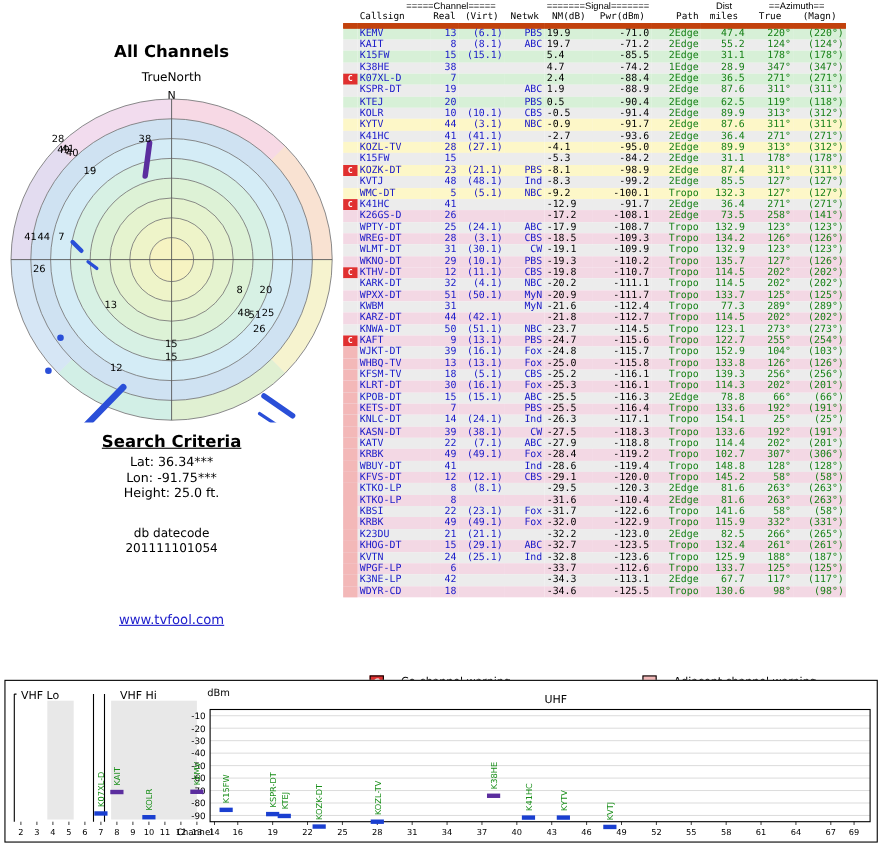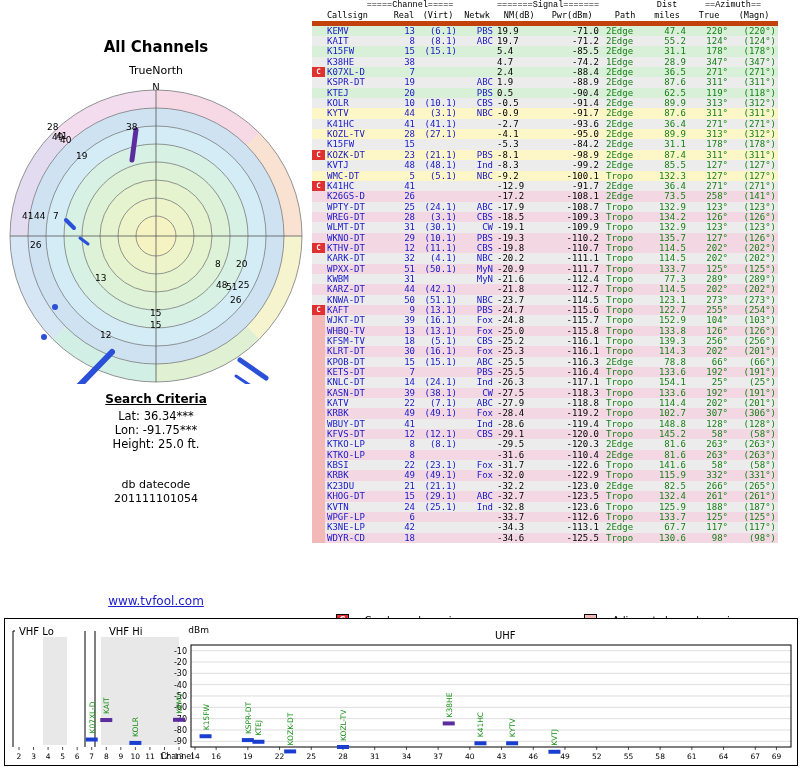--- a/index.html
+++ b/index.html
@@ -9,41 +9,41 @@
   
   #left-panel{position:absolute;left:0;top:0;width:312px;height:612px;}
   #all-channels-title{position:absolute;left:0;top:38px;width:312px;text-align:center;font-weight:bold;font-size:15px;color:#000;font-family:"DejaVu Sans",sans-serif;}
   #truenorth-label{position:absolute;left:0;top:64px;width:312px;text-align:center;font-size:11px;color:#000;}
   #n-label{position:absolute;left:0;top:82px;width:312px;text-align:center;font-size:10px;color:#000;}
 
   #polar-wrap{position:absolute;left:8px;top:88px;width:296px;height:296px;}
   #polar-svg{display:block;}
 
   #search-criteria{position:absolute;left:0;top:392px;width:312px;text-align:center;}
-  #search-criteria .sc-title{font-weight:bold;font-size:12px;text-decoration:underline;color:#000;margin-bottom:3px;}
+  #search-criteria .sc-title{font-weight:bold;font-size:15px;text-decoration:underline;color:#000;margin-bottom:3px;}
   #search-criteria .sc-line{font-size:11.5px;color:#000;line-height:14px;}
   #db-datecode{position:absolute;left:0;top:478px;width:312px;text-align:center;font-size:11px;color:#000;line-height:14px;}
-  #tvfool-link{position:absolute;left:0;top:594px;width:312px;text-align:center;font-size:12px;color:#2020cc;text-decoration:underline;cursor:pointer;}
+  #tvfool-link{position:absolute;left:0;top:556px;width:312px;text-align:center;font-size:12px;color:#2020cc;text-decoration:underline;cursor:pointer;}
 
   
   #table-panel{position:absolute;left:312px;top:0;width:488px;height:612px;font-family:"DejaVu Sans Mono",monospace;}
   table.sig{border-collapse:collapse;font-size:9px;}
-  .hdr-group td{font-size:8.5px;color:#000;text-align:center;font-family:Liberation Mono, monospace;white-space:pre;}
+  .hdr-group td{font-size:8.5px;color:#000;text-align:center;font-family:Liberation Sans, sans-serif;white-space:pre;}
   .hdr-sub td{font-size:8.5px;color:#000;text-align:center;font-family:"DejaVu Sans Mono",monospace;border-bottom:5px solid #c2410c;}
   td{padding:0 2px;line-height:10.35px;height:10.35px;white-space:nowrap;}
   .c-flag{width:9px;text-align:center;font-size:7.5px;font-weight:bold;color:#fff;}
   .flag-co{background:#e03030;}
   .flag-adj{background:#f3b8b8;color:#f3b8b8;}
   .col-call{color:#1818c8;text-align:left;width:62px;}
   .col-real{color:#1818c8;text-align:right;width:22px;}
   .col-virt{color:#1818c8;text-align:right;width:38px;}
   .col-netwk{color:#1818c8;text-align:right;width:32px;}
   .col-nm{width:38px;}
   .col-pwr{text-align:right;width:46px;}
-  .col-path{color:#178017;text-align:left;width:38px;padding-left:5px;}
+  .col-path{color:#178017;text-align:right;width:38px;padding-left:5px;}
   .col-dist{color:#178017;text-align:right;width:38px;}
   .col-true{color:#178017;text-align:right;width:38px;}
   .col-magn{color:#178017;text-align:right;width:44px;}
   .band-green{background:#d7f0d7;}
   .band-yellow{background:#fdf7c8;}
   .band-pink{background:#f3d8e4;}
   .row-shade{background:#ececec;}
 
   
   #legend{position:absolute;left:312px;top:614px;width:488px;height:18px;font-size:10px;color:#000;}
@@ -178,21 +178,21 @@
           <td colspan="2">==Azimuth==</td>
         </tr>
         <tr class="hdr-sub">
           <td></td>
           <td style="text-align:left">Callsign</td>
           <td>Real</td>
           <td>(Virt)</td>
           <td>Netwk</td>
           <td>NM(dB)</td>
           <td>Pwr(dBm)</td>
-          <td style="text-align:center;padding-left:5px">Path</td>
+          <td style="text-align:right;padding-left:5px">Path</td>
           <td>miles</td>
           <td>True</td>
           <td>(Magn)</td>
         </tr>
       </thead>
       <tbody id="table-body">
           <tr class="band-green">
             <td class="c-flag " style="background: transparent;"></td>
             <td class="col-call">KEMV</td>
             <td class="col-real">13</td>

